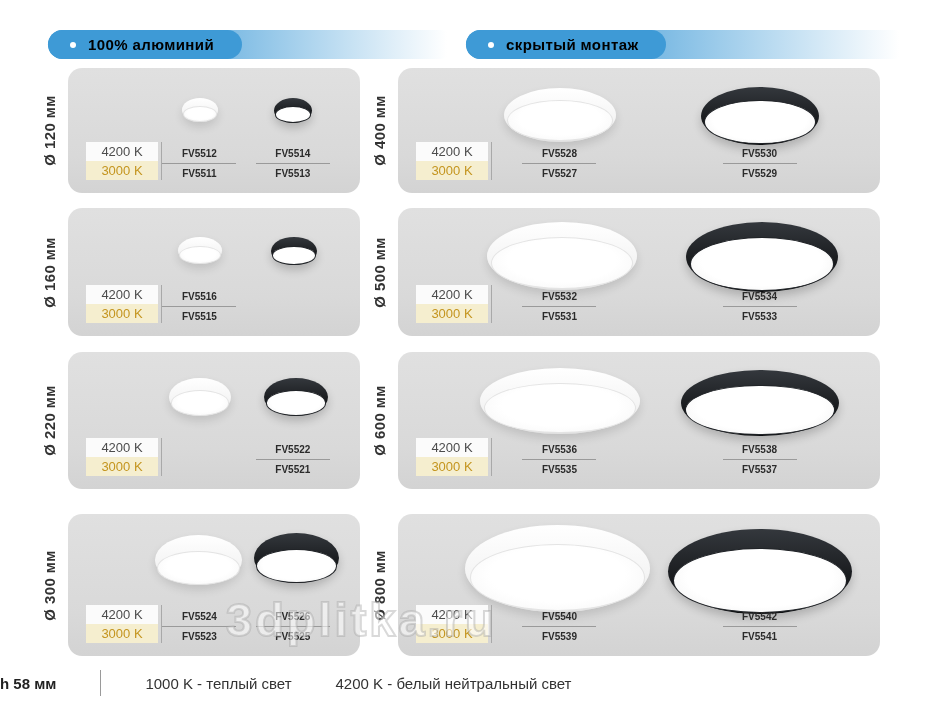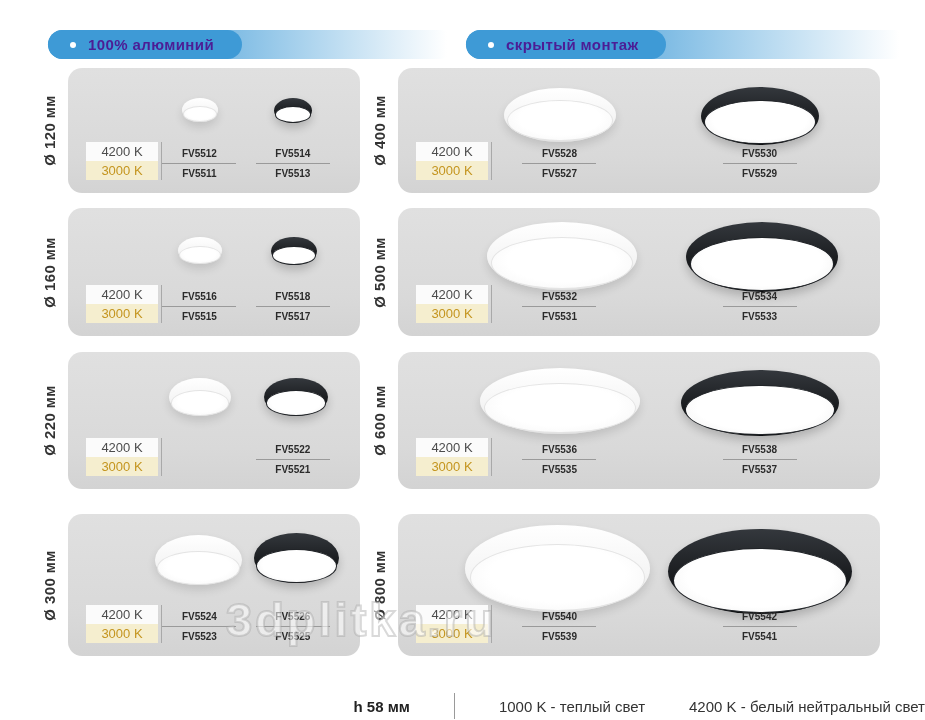--- a/index.html
+++ b/index.html
@@ -7,21 +7,21 @@
     position:relative;width:925px;height:720px;background:#ffffff;overflow:hidden;
     font-family:"Liberation Sans", sans-serif;color:#2e2e2e;
   }
   
   .ribbon{position:absolute;top:30px;height:29px;border-radius:15px;}
   .ribbon.rb-left{left:48px;width:407px;background:linear-gradient(90deg,var(--accent) 0%,#7fbce4 45%,#cfe6f5 78%,rgba(255,255,255,0) 98%);}
   .ribbon.rb-right{left:466px;width:442px;background:linear-gradient(90deg,var(--accent) 0%,#7fbce4 45%,#cfe6f5 78%,rgba(255,255,255,0) 98%);}
   .pill{
     position:absolute;left:0;top:0;height:29px;border-radius:15px;background:var(--accent);
     display:inline-flex;align-items:center;padding:0 28px 0 22px;gap:12px;
-    color:#4c1d95;font-size:15px;font-weight:bold;letter-spacing:.4px;white-space:nowrap;
+    color:#000000;font-size:15px;font-weight:bold;letter-spacing:.4px;white-space:nowrap;
   }
   .pill .dot{width:6px;height:6px;border-radius:50%;background:#fff;display:inline-block;}
   
   .card{position:absolute;background:linear-gradient(180deg,#e0e0e0 0%,#d9d9d9 70%,#d3d3d3 100%);border-radius:14px;}
   .c0{left:68px;top:68px;width:292px;height:125px;}
   .c1{left:398px;top:68px;width:482px;height:125px;}
   .c2{left:68px;top:208px;width:292px;height:128px;}
   .c3{left:398px;top:208px;width:482px;height:128px;}
   .c4{left:68px;top:352px;width:292px;height:137px;}
   .c5{left:398px;top:352px;width:482px;height:137px;}
@@ -55,22 +55,22 @@
   .card.left .codes.b{left:77%;}
   .card.right .codes.w{left:33.5%;margin-top:40px;}
   .card.right .codes.b{left:75%;}
   
   .watermark{
     position:absolute;left:226px;top:592px;font-size:47px;font-weight:bold;letter-spacing:3px;
     color:rgba(255,255,255,.55);-webkit-text-stroke:2px rgba(160,160,160,.40);z-index:5;pointer-events:none;
   }
   
   .footer{
-    position:absolute;left:0;top:670px;width:100%;display:flex;align-items:center;justify-content:flex-end;gap:44px;
-    font-size:15px;color:#333;margin-top:23px;
+    position:absolute;left:0;top:670px;width:100%;display:flex;align-items:center;justify-content:flex-start;gap:44px;
+    font-size:15px;color:#333;
   }
   .footer .h-label{font-weight:bold;color:#222;}
   .footer .vdiv{width:1px;height:26px;background:#9a9a9a;}
 </style>
 </head>
 <body>
 
 <div class="stage">
 
   <div class="ribbon rb-left">
@@ -155,25 +155,20 @@
         <i class="face"></i>
       </div>
     <div class="chips">
       <div class="chip cool">4200 K</div>
       <div class="chip warm">3000 K</div>
     </div>
     <div class="codes w">
       <div class="code">FV5516</div>
       <div class="code-divider"></div>
       <div class="code">FV5515</div>
-    </div>
-    <div class="codes b">
-      <div class="code">FV5518</div>
-      <div class="code-divider"></div>
-      <div class="code">FV5517</div>
     </div>
   </section>
 
   <section class="card right c3">
     <div class="dia">
         <span>Ø 500 мм</span>
       </div>
     <div class="fixture white" style="left:89px;top:14px;width:150px;height:68px;">
         <i class="rim"></i>
         <i class="face"></i>

